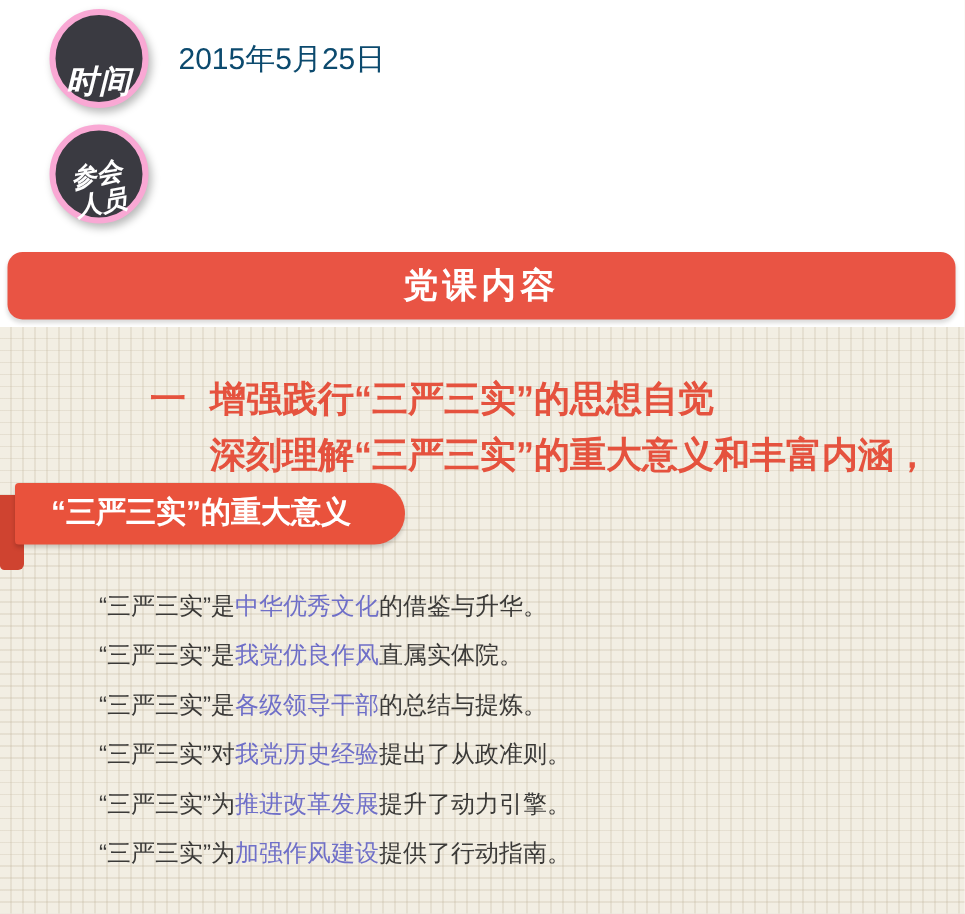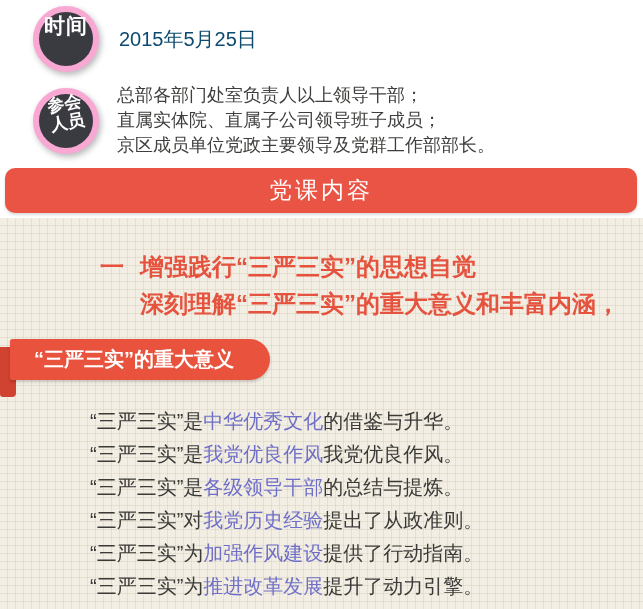--- a/index.html
+++ b/index.html
@@ -14,78 +14,79 @@
   
   .top-section { position:relative; width:643px; height:218px; background:#ffffff; }
 
   .row1 { display:flex; align-items:center; padding:6px 0 0 33px; }
   .info-group { display:flex; align-items:center; }
   .group-time { width:297px; }
 
   .badge {
     width:66px; height:66px; border-radius:50%;
     background:#3a3a41;
-    border:6px solid #f9a8d4;
+    border:4px solid #f9a8d4;
     box-shadow:2px 3px 6px rgba(0,0,0,.28);
-    display:flex; align-items:flex-start; justify-content:center;
+    display:flex; align-items:flex-end; justify-content:center;
     flex:0 0 auto;
+    font-style:italic;
   }
   .badge-label {
     color:#ffffff; font-weight:bold; font-size:21px; letter-spacing:1px;
     text-align:center;
   }
   .badge-label-2line {
     font-size:17px; line-height:19px; letter-spacing:0;
     transform:rotate(-10deg);
   }
   .info-value { margin-left:20px; font-size:20px; color:#0c4a6e; }
 
   .row2 { display:flex; align-items:center; margin:11px 0 0 33px; }
   .participants-text { margin-left:18px; font-size:18px; line-height:25px; color:#3f3e3c; }
 
   .banner {
     position:absolute; left:5px; right:6px; top:168px; height:45px;
     background:#e95444; border-radius:10px;
     box-shadow:0 2px 3px rgba(0,0,0,.15);
     text-align:center; line-height:45px;
-    color:#ffffff; font-size:23px; font-weight:normal; letter-spacing:3px;
+    color:#ffffff; font-size:23px; font-weight:bold; letter-spacing:3px;
   }
 
   
   .grid-section {
     position:absolute; left:0; top:218px; width:643px; height:391px;
     background-color:#f2eee3;
     background-image:
       repeating-linear-gradient(0deg,  transparent 0 7px, rgba(186,172,146,.22) 7px 8px),
       repeating-linear-gradient(90deg, transparent 0 7px, rgba(186,172,146,.22) 7px 8px);
   }
 
   .heading {
     display:flex; margin:30px 0 0 100px;
     color:#e5523e; font-weight:bold; font-size:24px; line-height:37px;
   }
   .heading-number { margin-right:16px; flex:0 0 auto; }
 
-  .ribbon-wrap { position:relative; margin-top:17px; height:58px; }
+  .ribbon-wrap { position:relative; height:58px; }
   .ribbon-fold {
     position:absolute; left:0; top:8px; width:16px; height:50px;
     background:#cf4330;
     border-radius:0 0 4px 3px;
   }
   .ribbon {
     position:absolute; left:10px; top:0; height:41px;
     background:#e9523c;
     border-radius:3px 24px 24px 3px;
     box-shadow:0 2px 3px rgba(0,0,0,.18);
     color:#ffffff; font-size:20px; font-weight:bold; line-height:41px;
     padding:0 36px 0 24px;
     white-space:nowrap;
   }
 
-  .points { margin:8px 0 0 90px; font-size:20px; line-height:33px; color:#3b3a38; }
+  .points { margin:8px 0 0 66px; font-size:16px; line-height:33px; color:#3b3a38; }
   .point  { white-space:nowrap; }
   .hl     { color:#6f6fc8; }
 </style>
 </head>
 <body>
 
 <div class="top-section">
 
   <div class="row1">
     <div class="info-group group-time">
@@ -96,25 +97,20 @@
     </div>
   </div>
 
   <div class="row2">
     <div class="badge">
       <div class="badge-label badge-label-2line">
         <div>参会</div>
         <div>人员</div>
       </div>
     </div>
-    <div class="participants-text">
-      <div>总部各部门处室负责人以上领导干部；</div>
-      <div>直属实体院、直属子公司领导班子成员；</div>
-      <div>京区成员单位党政主要领导及党群工作部部长。</div>
-    </div>
   </div>
 
   <div class="banner">党课内容</div>
 </div>
 
 <div class="grid-section">
 
   <div class="heading">
     <div class="heading-number">一</div>
     <div>
@@ -123,20 +119,20 @@
     </div>
   </div>
 
   <div class="ribbon-wrap">
     <div class="ribbon-fold"></div>
     <div class="ribbon">“三严三实”的重大意义</div>
   </div>
 
   <div class="points">
     <div class="point"><span>“三严三实”是</span><span class="hl">中华优秀文化</span><span>的借鉴与升华。</span></div>
-    <div class="point"><span>“三严三实”是</span><span class="hl">我党优良作风</span><span>我党优良作风。</span></div>
+    <div class="point"><span>“三严三实”是</span><span class="hl">我党优良作风</span><span>直属实体院。</span></div>
     <div class="point"><span>“三严三实”是</span><span class="hl">各级领导干部</span><span>的总结与提炼。</span></div>
     <div class="point"><span>“三严三实”对</span><span class="hl">我党历史经验</span><span>提出了从政准则。</span></div>
+    <div class="point"><span>“三严三实”为</span><span class="hl">推进改革发展</span><span>提升了动力引擎。</span></div>
     <div class="point"><span>“三严三实”为</span><span class="hl">加强作风建设</span><span>提供了行动指南。</span></div>
-    <div class="point"><span>“三严三实”为</span><span class="hl">推进改革发展</span><span>提升了动力引擎。</span></div>
   </div>
 
 </div>
 
 </body></html>

